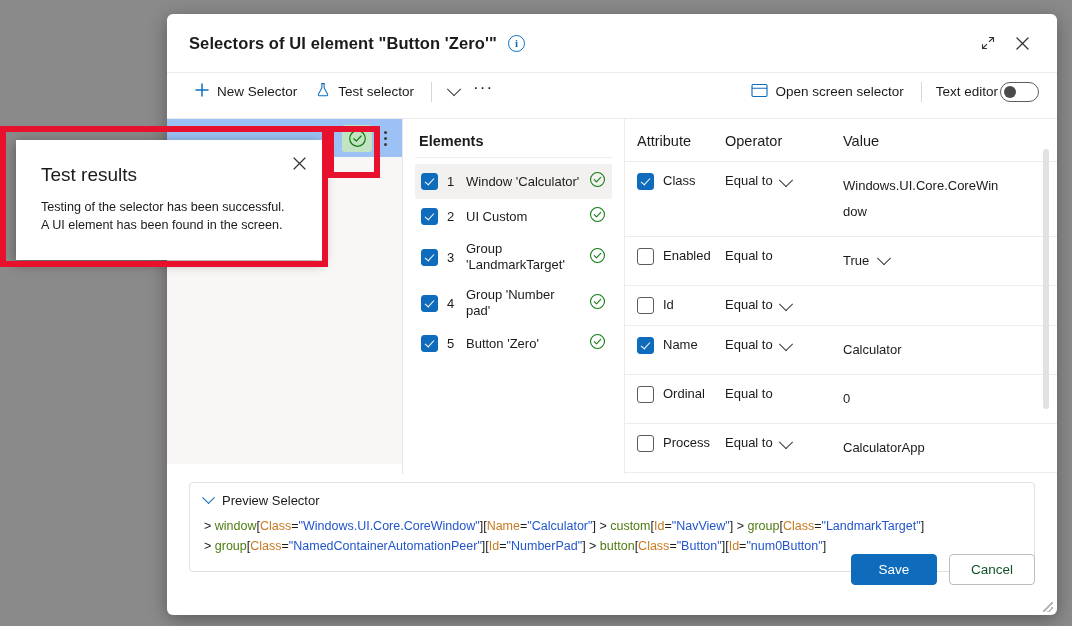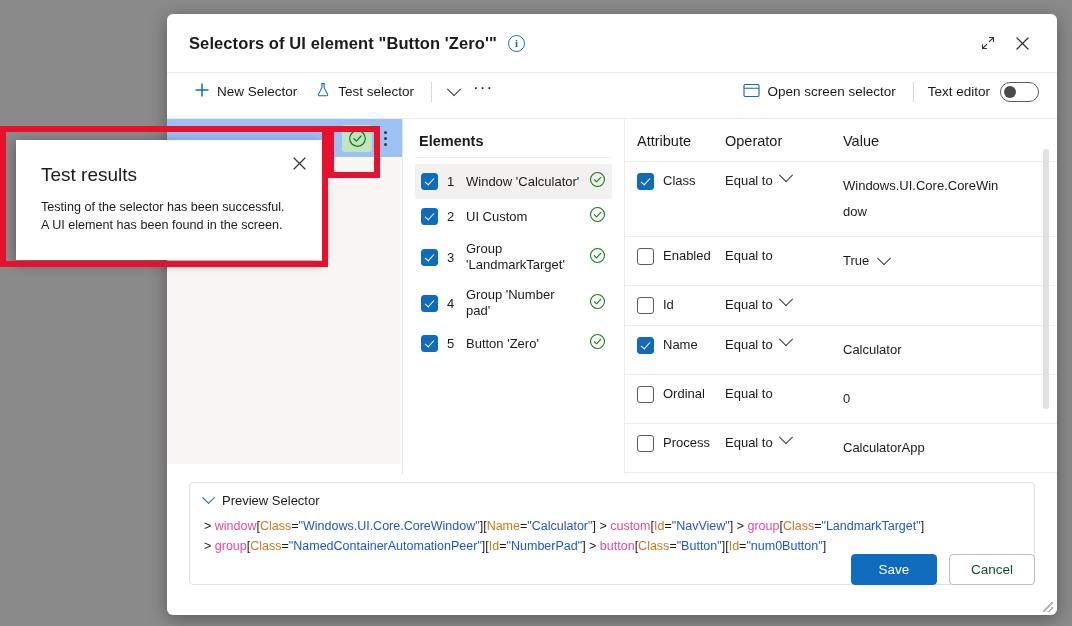--- a/index.html
+++ b/index.html
@@ -71,21 +71,21 @@
     width: 28px; height: 30px; display: flex; align-items: center;
     justify-content: center; cursor: pointer; border-radius: 3px;
   }
   .ellipsis-btn {
     width: 30px; height: 30px; display: flex; align-items: center;
     justify-content: center; cursor: pointer; color: #1b1b1b;
     font-size: 17px; letter-spacing: 1px; border-radius: 3px;
     padding-bottom: 8px;
   }
   .toolbar-spacer { flex: 1; }
-  .toggle-wrap { display: flex; align-items: center; gap: 10px; padding-left: 6px; }
+  .toggle-wrap { display: flex; align-items: center; gap: 2px; padding-left: 6px; }
   .toggle-label { font-size: 13.5px; color: #1b1b1b; }
   .toggle {
     width: 39px; height: 20px; border-radius: 10px;
     border: 1px solid #5c5c5c; background: #fff;
     position: relative; cursor: pointer;
   }
   .toggle .knob {
     position: absolute; left: 3px; top: 3px;
     width: 12px; height: 12px; border-radius: 50%;
     background: #4a4a4a;
@@ -172,56 +172,56 @@
     color: #1b1b1b; padding: 4px 0 12px 0;
   }
   .attr-table td {
     font-size: 13px; color: #1b1b1b; padding: 11px 0;
     border-top: 1px solid #ededed; vertical-align: top;
   }
   .col-attr { width: 100px; padding-left: 12px !important; }
   .col-op   { width: 118px; }
   .col-val  { padding-right: 34px !important; }
   .attr-cell { display: flex; align-items: flex-start; gap: 9px; }
-  .op-cell { display: flex; align-items: flex-start; gap: 8px; }
+  .op-cell { display: flex; align-items: flex-end; gap: 8px; }
   .val-wrap { display: flex; align-items: center; gap: 10px; }
   .val-text { word-break: break-all; line-height: 26px; max-width: 160px; }
   .chev {
     display: inline-block; width: 10px; height: 10px;
     border: solid #3b3b3b; border-width: 0 1.4px 1.4px 0;
     transform: rotate(45deg) translate(-2px,-2px); cursor: pointer;
   }
   .scrollbar {
     position: absolute; right: 8px; top: 30px; width: 6px;
     height: 260px; background: #e2e1e0; border-radius: 3px; cursor: pointer;
   }
 
   
   .preview {
     margin: 8px 22px 0 22px;
     border: 1px solid #e0e0e0; border-radius: 4px;
     background: #fff; padding: 10px 14px 12px 14px;
-    height: 103px;
+    height: 90px;
   }
   .preview-head {
     display: flex; align-items: center; gap: 9px;
     font-size: 13px; color: #1b1b1b; cursor: pointer; margin-bottom: 8px;
   }
   .chev-blue {
     display: inline-block; width: 9px; height: 9px;
     border: solid #0f6cbd; border-width: 0 1.6px 1.6px 0;
     transform: rotate(45deg) translate(-2px,-2px);
   }
   .sel-code {
     font-size: 12.5px; line-height: 20px;
     font-family: "Liberation Sans", sans-serif;
     word-break: break-word;
   }
   .t-gt   { color: #1b1b1b; }
-  .t-el   { color: #ec4899; }
+  .t-el   { color: #4d7c0f; }
   .t-br   { color: #1b1b1b; }
   .t-at   { color: #c77a20; }
   .t-val  { color: #2255cc; }
 
   
   .footer {
     position: absolute; left: 0; right: 0; bottom: 0;
     height: 78px; display: flex; align-items: center;
     justify-content: flex-end; gap: 12px; padding: 0 22px 14px 0;
   }

